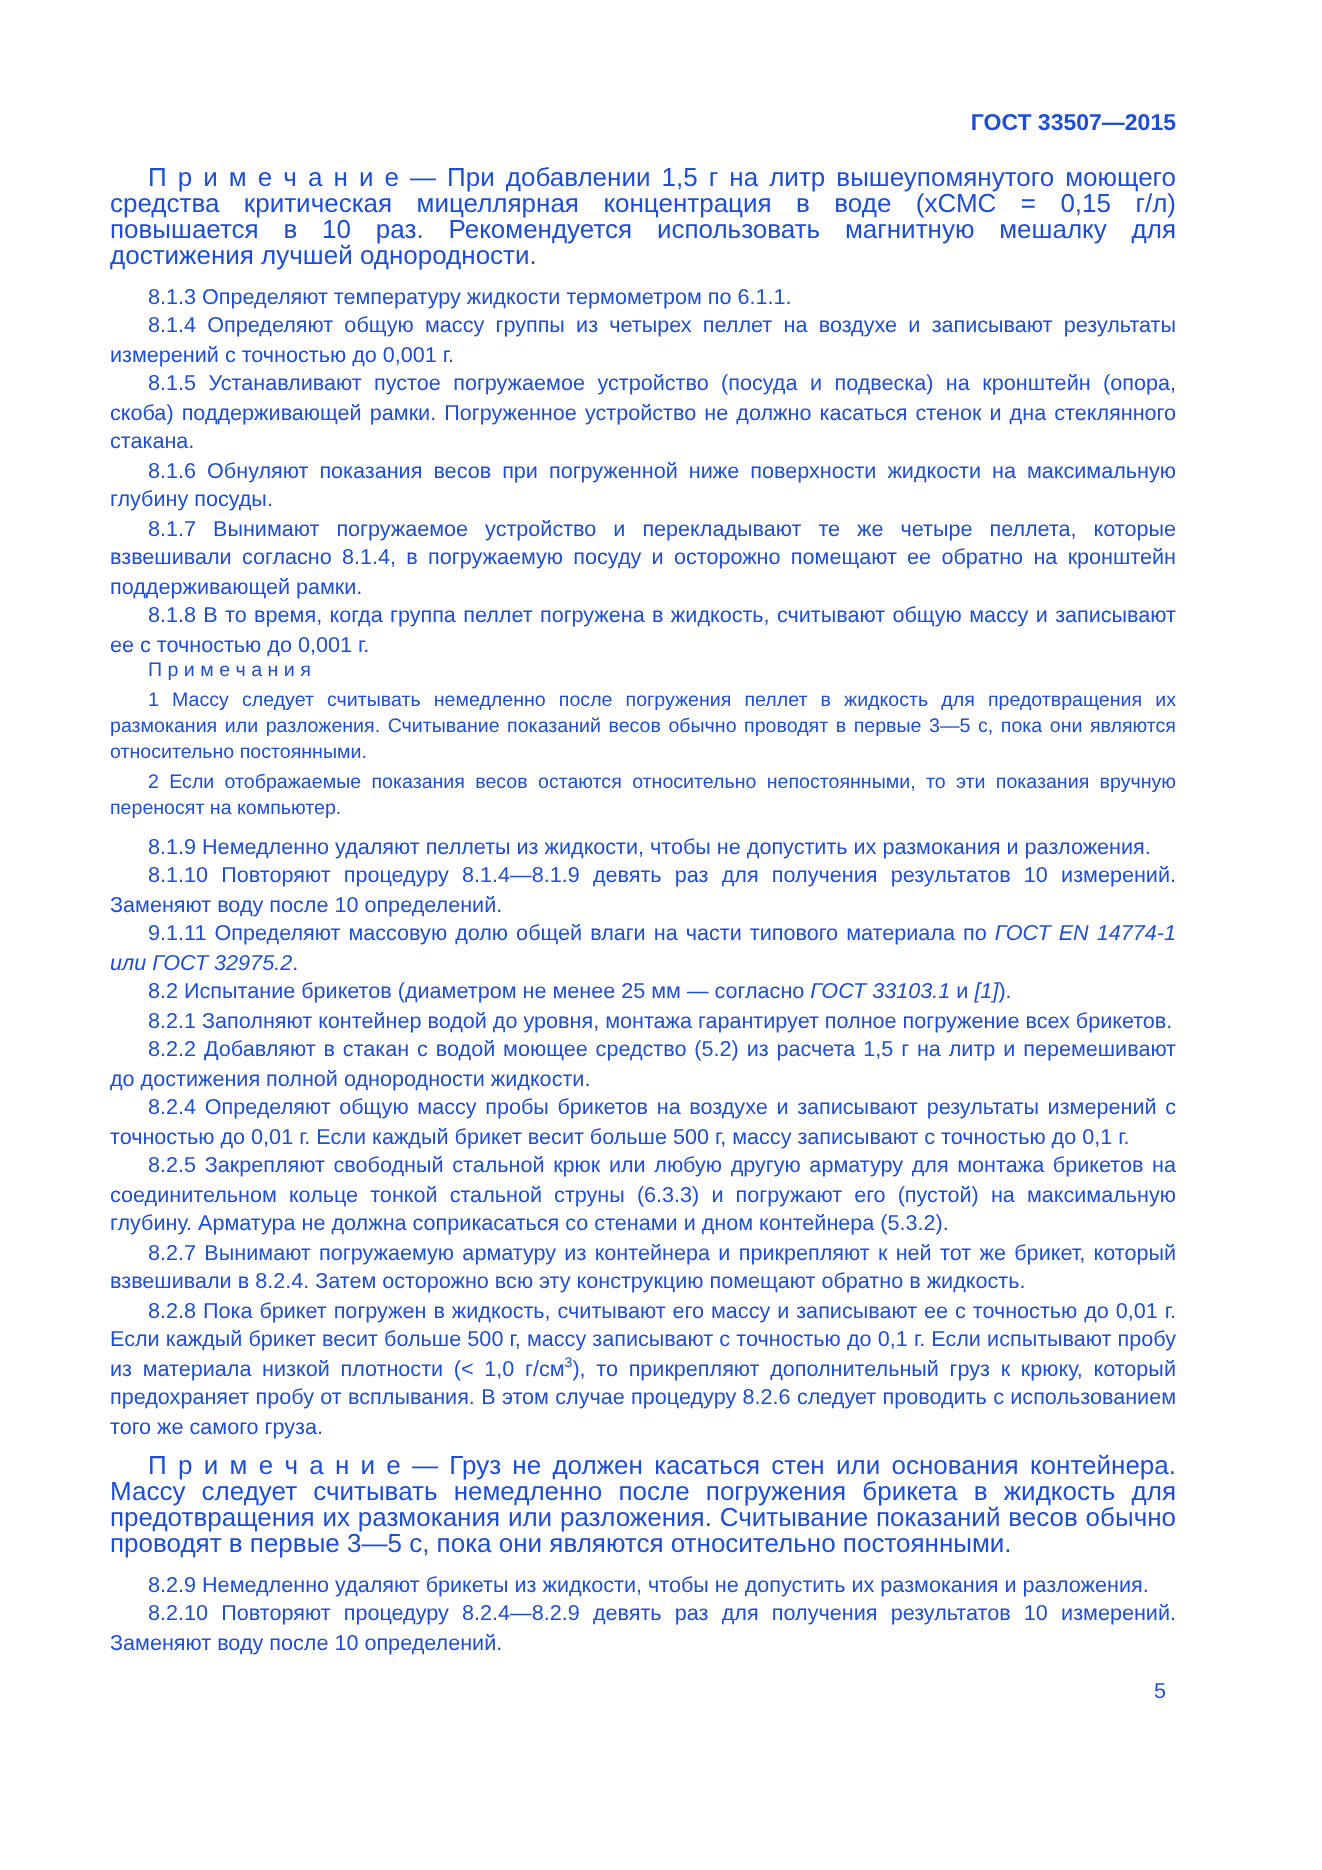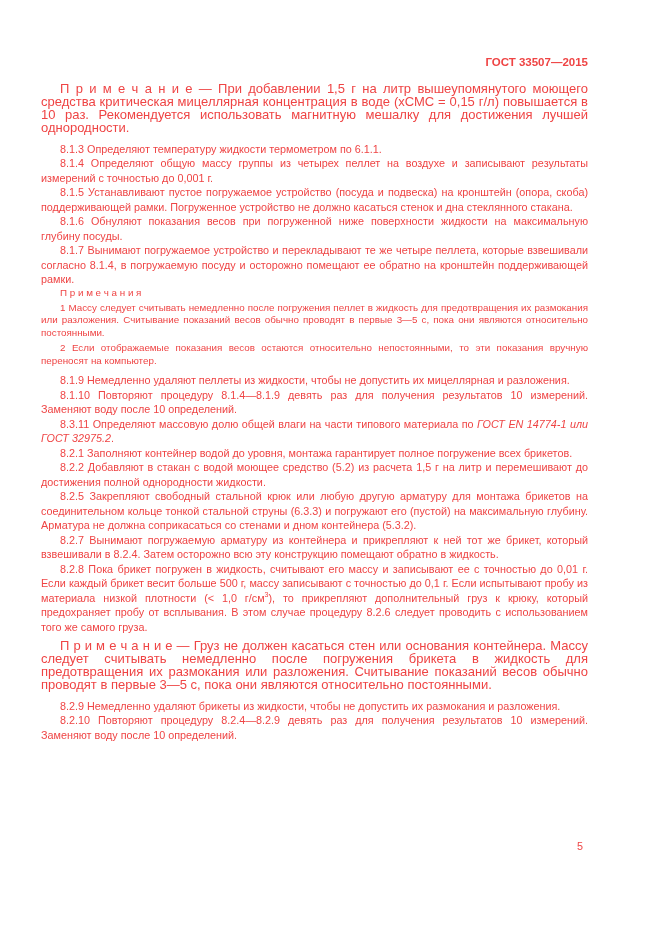--- a/index.html
+++ b/index.html
@@ -2,23 +2,23 @@
 <html lang="ru"><head>
 <meta charset="utf-8">
 <style>
   html, body { margin: 0; padding: 0; background: #ffffff; }
   .page {
     position: relative;
     width: 661px;
     height: 935px;
     box-sizing: border-box;
     background: #ffffff;
-    color: #ef4444;
+    color: #1d4ed8;
     font-family: "Liberation Sans", sans-serif;
-    padding: 55px 73px 0 41px;
+    padding: 55px 73px 0 55px;
     overflow: hidden;
     border-radius: 15px;
   }
   .header {
     text-align: right;
     font-weight: bold;
     font-size: 11.5px;
     line-height: 14px;
     margin-bottom: 14px;
   }
@@ -70,28 +70,31 @@
     <span>ГОСТ 33507—2015</span>
   </div>
 
   <div class="doc-body">
       <p class="note"><span>П р и м е ч а н и е — При добавлении 1,5 г на литр вышеупомянутого моющего средства критическая мицеллярная концентрация в воде (хСМС = 0,15 г/л) повышается в 10 раз. Рекомендуется использовать магнитную мешалку для достижения лучшей однородности.</span></p>
       <p class="body"><span>8.1.3 Определяют температуру жидкости термометром по 6.1.1.</span></p>
       <p class="body"><span>8.1.4 Определяют общую массу группы из четырех пеллет на воздухе и записывают результаты измерений с точностью до 0,001 г.</span></p>
       <p class="body"><span>8.1.5 Устанавливают пустое погружаемое устройство (посуда и подвеска) на кронштейн (опора, скоба) поддерживающей рамки. Погруженное устройство не должно касаться стенок и дна стеклянного стакана.</span></p>
       <p class="body"><span>8.1.6 Обнуляют показания весов при погруженной ниже поверхности жидкости на максимальную глубину посуды.</span></p>
       <p class="body"><span>8.1.7 Вынимают погружаемое устройство и перекладывают те же четыре пеллета, которые взвешивали согласно 8.1.4, в погружаемую посуду и осторожно помещают ее обратно на кронштейн поддерживающей рамки.</span></p>
+      <p class="body"><span>8.1.8 В то время, когда группа пеллет погружена в жидкость, считывают общую массу и записывают ее с точностью до 0,001 г.</span></p>
       <p class="notes-head"><span>П р и м е ч а н и я</span></p>
       <p class="note-item"><span>1 Массу следует считывать немедленно после погружения пеллет в жидкость для предотвращения их размокания или разложения. Считывание показаний весов обычно проводят в первые 3—5 с, пока они являются относительно постоянными.</span></p>
       <p class="note-item"><span>2 Если отображаемые показания весов остаются относительно непостоянными, то эти показания вручную переносят на компьютер.</span></p>
-      <p class="body"><span>8.1.9 Немедленно удаляют пеллеты из жидкости, чтобы не допустить их мицеллярная и разложения.</span></p>
+      <p class="body"><span>8.1.9 Немедленно удаляют пеллеты из жидкости, чтобы не допустить их размокания и разложения.</span></p>
       <p class="body"><span>8.1.10 Повторяют процедуру 8.1.4—8.1.9 девять раз для получения результатов 10 измерений. Заменяют воду после 10 определений.</span></p>
-      <p class="body"><span>8.3.11 Определяют массовую долю общей влаги на части типового материала по </span><span class="it">ГОСТ EN 14774-1 или ГОСТ 32975.2</span><span>.</span></p>
+      <p class="body"><span>9.1.11 Определяют массовую долю общей влаги на части типового материала по </span><span class="it">ГОСТ EN 14774-1 или ГОСТ 32975.2</span><span>.</span></p>
+      <p class="body"><span>8.2 Испытание брикетов (диаметром не менее 25 мм — согласно </span><span class="it">ГОСТ 33103.1</span><span> и </span><span class="it">[1]</span><span>).</span></p>
       <p class="body"><span>8.2.1 Заполняют контейнер водой до уровня, монтажа гарантирует полное погружение всех брикетов.</span></p>
       <p class="body"><span>8.2.2 Добавляют в стакан с водой моющее средство (5.2) из расчета 1,5 г на литр и перемешивают до достижения полной однородности жидкости.</span></p>
+      <p class="body"><span>8.2.4 Определяют общую массу пробы брикетов на воздухе и записывают результаты измерений с точностью до 0,01 г. Если каждый брикет весит больше 500 г, массу записывают с точностью до 0,1 г.</span></p>
       <p class="body"><span>8.2.5 Закрепляют свободный стальной крюк или любую другую арматуру для монтажа брикетов на соединительном кольце тонкой стальной струны (6.3.3) и погружают его (пустой) на максимальную глубину. Арматура не должна соприкасаться со стенами и дном контейнера (5.3.2).</span></p>
       <p class="body"><span>8.2.7 Вынимают погружаемую арматуру из контейнера и прикрепляют к ней тот же брикет, который взвешивали в 8.2.4. Затем осторожно всю эту конструкцию помещают обратно в жидкость.</span></p>
       <p class="body"><span>8.2.8 Пока брикет погружен в жидкость, считывают его массу и записывают ее с точностью до 0,01 г. Если каждый брикет весит больше 500 г, массу записывают с точностью до 0,1 г. Если испытывают пробу из материала низкой плотности (&lt; 1,0 г/см</span><sup>3</sup><span>), то прикрепляют дополнительный груз к крюку, который предохраняет пробу от всплывания. В этом случае процедуру 8.2.6 следует проводить с использованием того же самого груза.</span></p>
       <p class="note"><span>П р и м е ч а н и е — Груз не должен касаться стен или основания контейнера. Массу следует считывать немедленно после погружения брикета в жидкость для предотвращения их размокания или разложения. Считывание показаний весов обычно проводят в первые 3—5 с, пока они являются относительно постоянными.</span></p>
       <p class="body"><span>8.2.9 Немедленно удаляют брикеты из жидкости, чтобы не допустить их размокания и разложения.</span></p>
       <p class="body"><span>8.2.10 Повторяют процедуру 8.2.4—8.2.9 девять раз для получения результатов 10 измерений. Заменяют воду после 10 определений.</span></p>
     </div>
 
   <div class="footer">
     <span>5</span>

